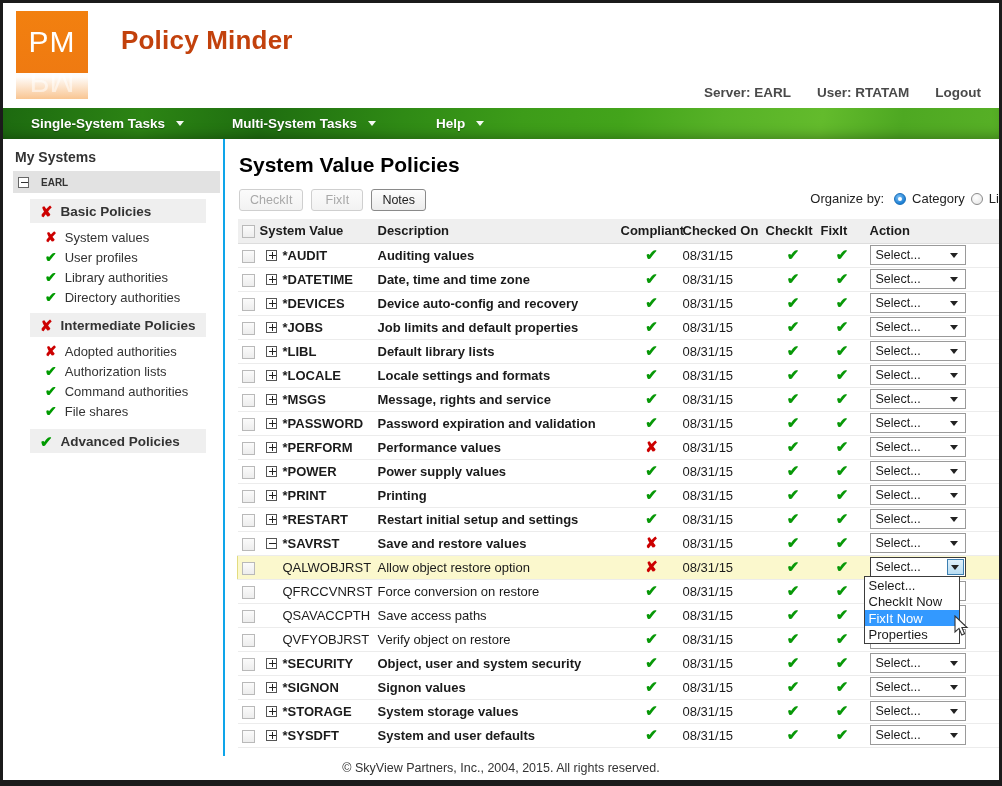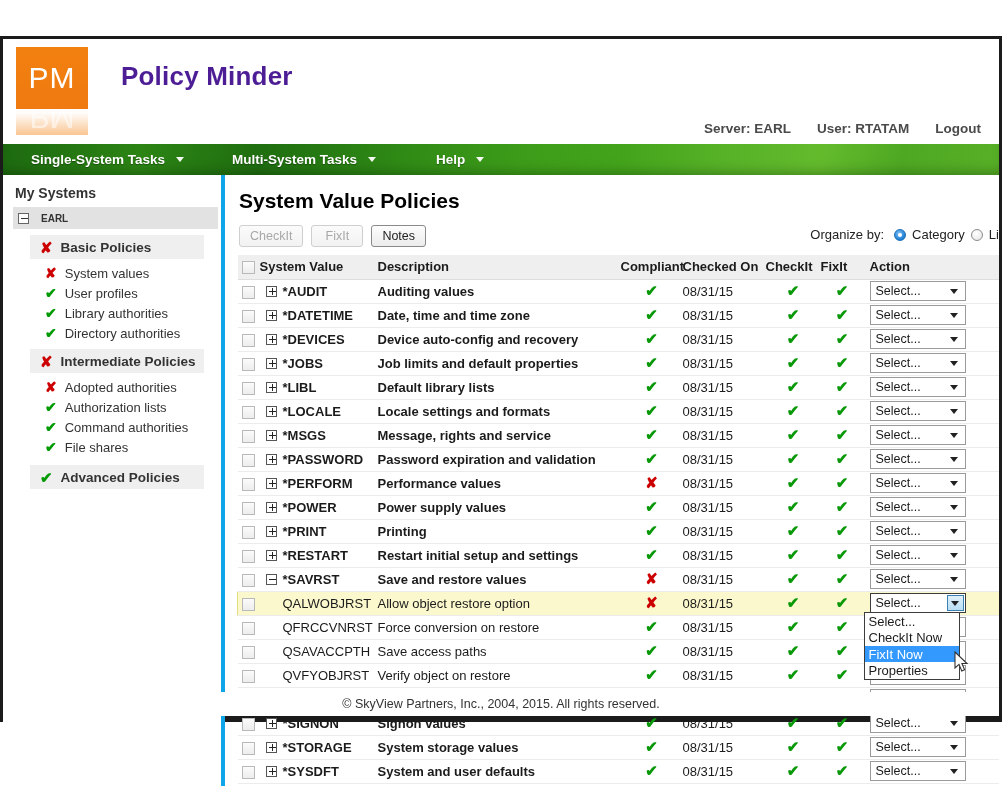--- a/index.html
+++ b/index.html
@@ -6,28 +6,27 @@
   html, body { margin:0; padding:0; }
   body {
     width:1002px; height:786px;
     font-family:"Liberation Sans", sans-serif;
     background:#ffffff;
     color:#222;
     overflow:hidden;
     position:relative;
   }
   #app {
-    width:1002px; height:686px;
+    width:1002px; height:786px;
     position:relative;
     border-left:3px solid #1b1b1b;
     border-right:3px solid #1b1b1b;
     border-top:3px solid #1b1b1b;
     border-bottom:6px solid #1b1b1b;
     background:#fff;
-    margin-top:36px;
   }
 
   
   .header {
     position:relative;
     height:105px;
     background:#fff;
   }
   .logo-wrap {
     position:absolute; left:13px; top:8px;
@@ -48,21 +47,21 @@
     width:72px; height:26px;
     background:linear-gradient(180deg,rgba(242,128,15,0.45) 0%, rgba(242,128,15,0.02) 85%);
     color:rgba(255,255,255,0.55);
     font-size:30px;
     display:flex; align-items:flex-start; justify-content:center;
     overflow:hidden;
     transform:scaleY(-1);
   }
   .app-title {
     position:absolute; left:118px; top:22px;
-    font-size:26px; font-weight:bold; color:#4c1d95;
+    font-size:26px; font-weight:bold; color:#c2410c;
     letter-spacing:0.2px;
   }
   .header-right {
     position:absolute; right:18px; top:82px;
     font-size:13.5px; font-weight:bold; color:#4a4a4a;
     display:flex; gap:26px; align-items:flex-start;
   }
   .header-right span { cursor:default; white-space:nowrap; }
   .header-right .logout { cursor:pointer; }
 
@@ -101,21 +100,21 @@
     border-top:5px solid #fff;
     opacity:0.95;
   }
 
   
   .body-wrap { display:flex; height:622px; }
 
   
   .sidebar {
     width:222px;
-    border-right:4px solid #0ea5e9;
+    border-right:2px solid #0ea5e9;
     padding-top:10px;
     background:#fff;
     flex:0 0 222px;
   }
   .sb-title {
     font-size:14px; font-weight:bold; color:#333;
     padding:0 0 6px 12px;
   }
   .sb-sys {
     background:#e2e2e2;

